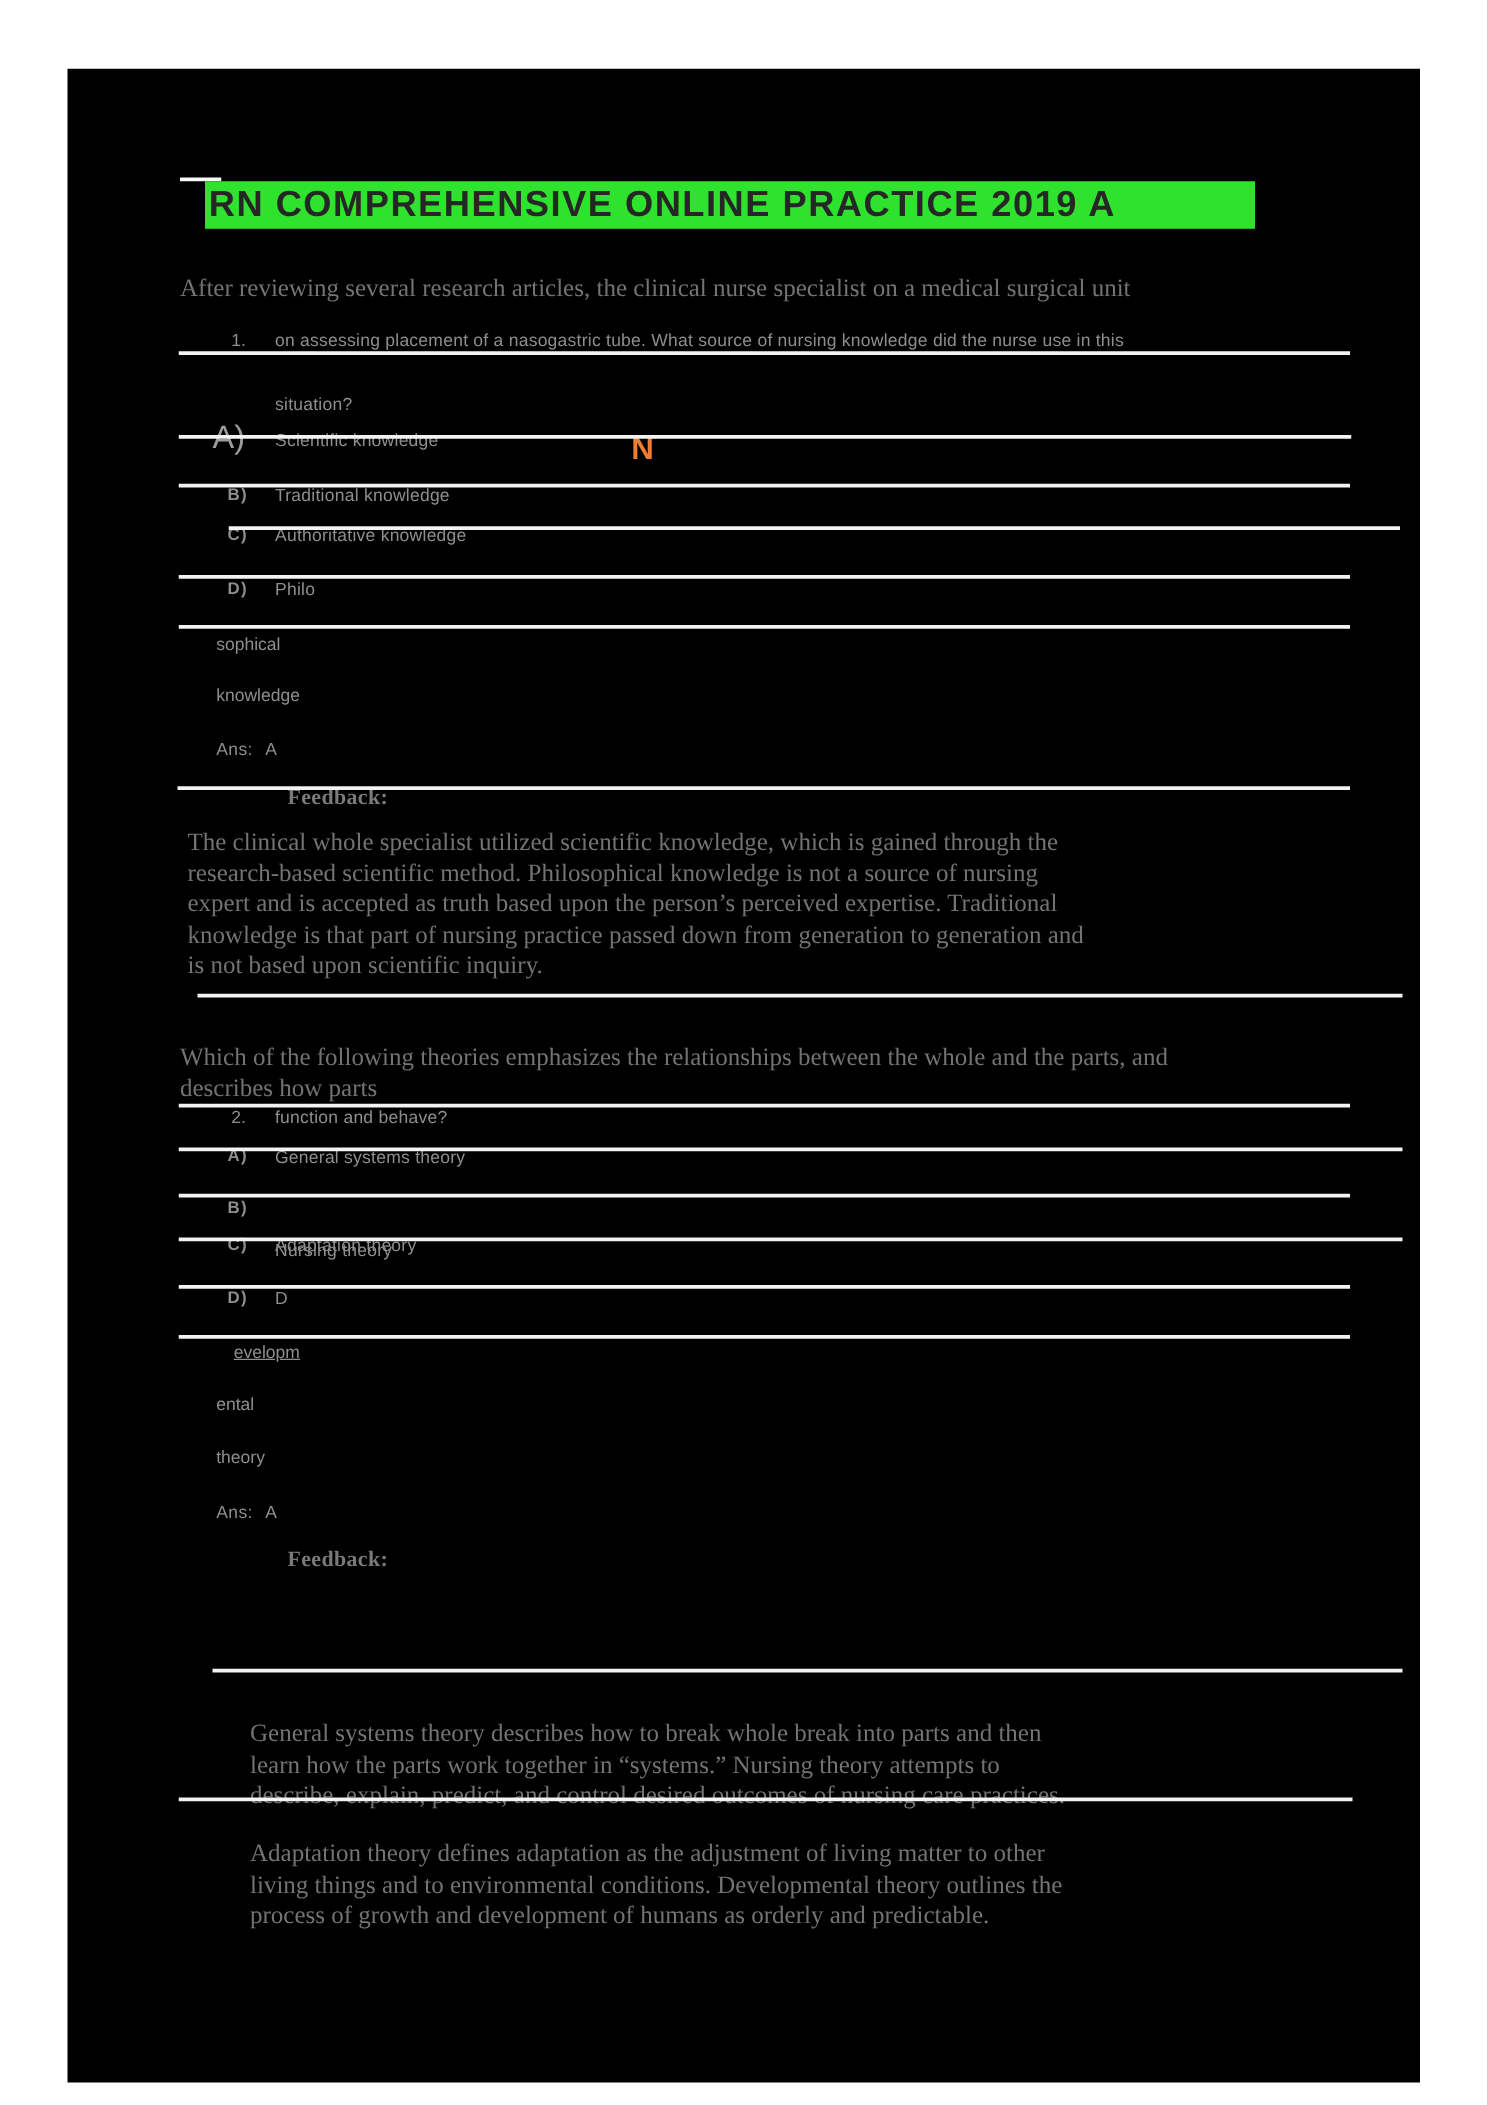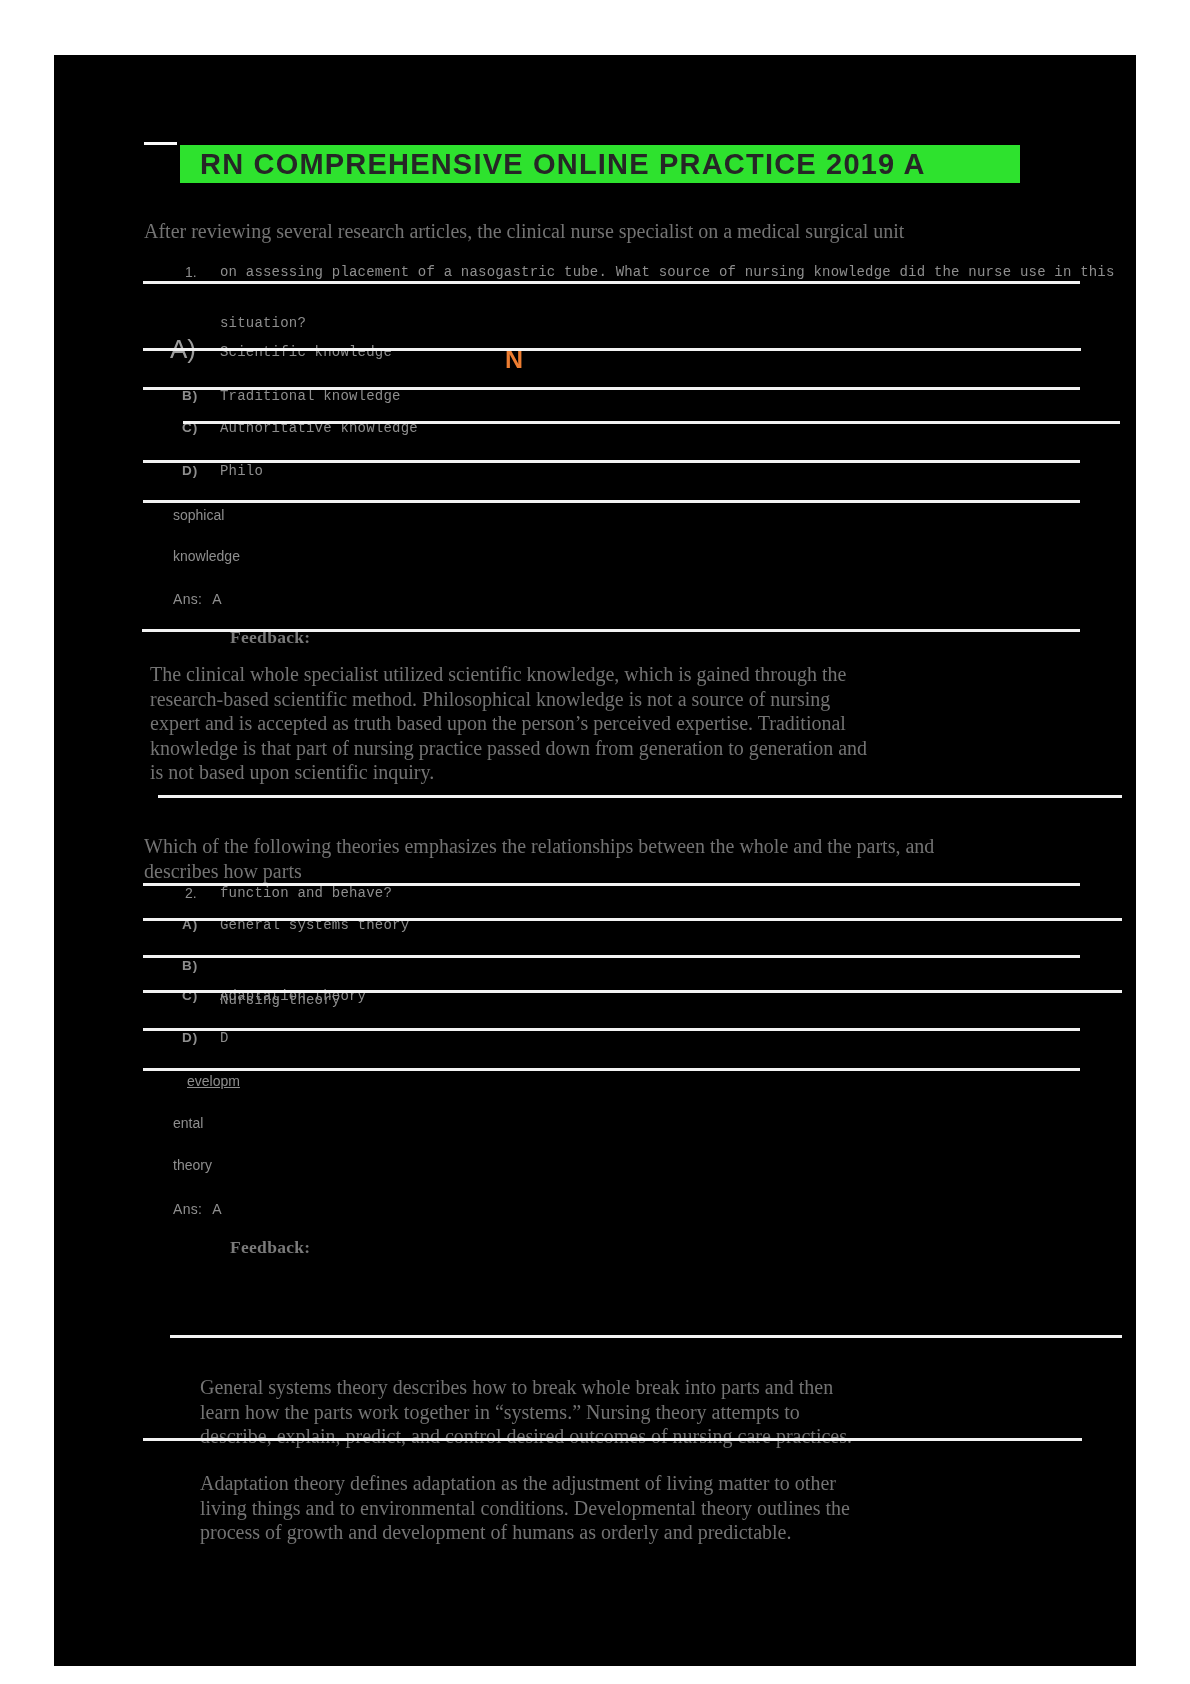--- a/index.html
+++ b/index.html
@@ -21,39 +21,39 @@
   .abs { position: absolute; white-space: nowrap; margin-top: 24px; }
 
   .title-dash {
     position: absolute;
     left: 90px; top: 87px;
     width: 33px; height: 3px;
     background: #fafafa;
   }
   .title-box {
     position: absolute;
-    left: 126px; top: 90px;
+    left: 110px; top: 90px;
     width: 840px; height: 38px;
     background: #2ee22e;
     display: flex; align-items: center;
-    padding-left: 20px;
+    padding-left: 3px;
     overflow: hidden;
   }
   .title-text {
     font-family: "Liberation Sans", sans-serif;
     font-weight: bold;
     font-size: 29px;
     letter-spacing: 1.2px;
     color: #262626;
   }
 
   .serif { font-family: "Liberation Serif", serif; color: #737373; font-size: 20px; line-height: 24.5px; }
   .serif-line { white-space: nowrap; }
 
-  .sans-sm { font-family: Liberation Mono, monospace; font-size: 14px; color: #8e8e8e; letter-spacing: 0.2px; }
+  .sans-sm { font-family: Liberation Sans, sans-serif; font-size: 14px; color: #8e8e8e; letter-spacing: 0.2px; }
   .qnum { font-family: "Liberation Sans", sans-serif; font-size: 14px; color: #8e8e8e; }
   .letter-lg { font-family: "Liberation Sans", sans-serif; font-size: 26px; font-weight: 400; color: #9c9c9c; }
   .letter-sm { font-family: "Liberation Sans", sans-serif; font-size: 13.5px; font-weight: bold; color: #8e8e8e; letter-spacing: 1px; }
   .frag { font-family: "Liberation Sans", sans-serif; font-size: 14px; color: #8e8e8e; }
   .ans { font-family: "Liberation Sans", sans-serif; font-size: 14px; color: #8e8e8e; letter-spacing: 0.3px; }
   .ans .ans-val { margin-left: 10px; }
   .fb-label { font-family: "Liberation Serif", serif; font-weight: bold; font-size: 17.5px; color: #7a7a7a; letter-spacing: 0.3px; }
 
   .stray-n {
     font-family: "Liberation Sans", sans-serif;

